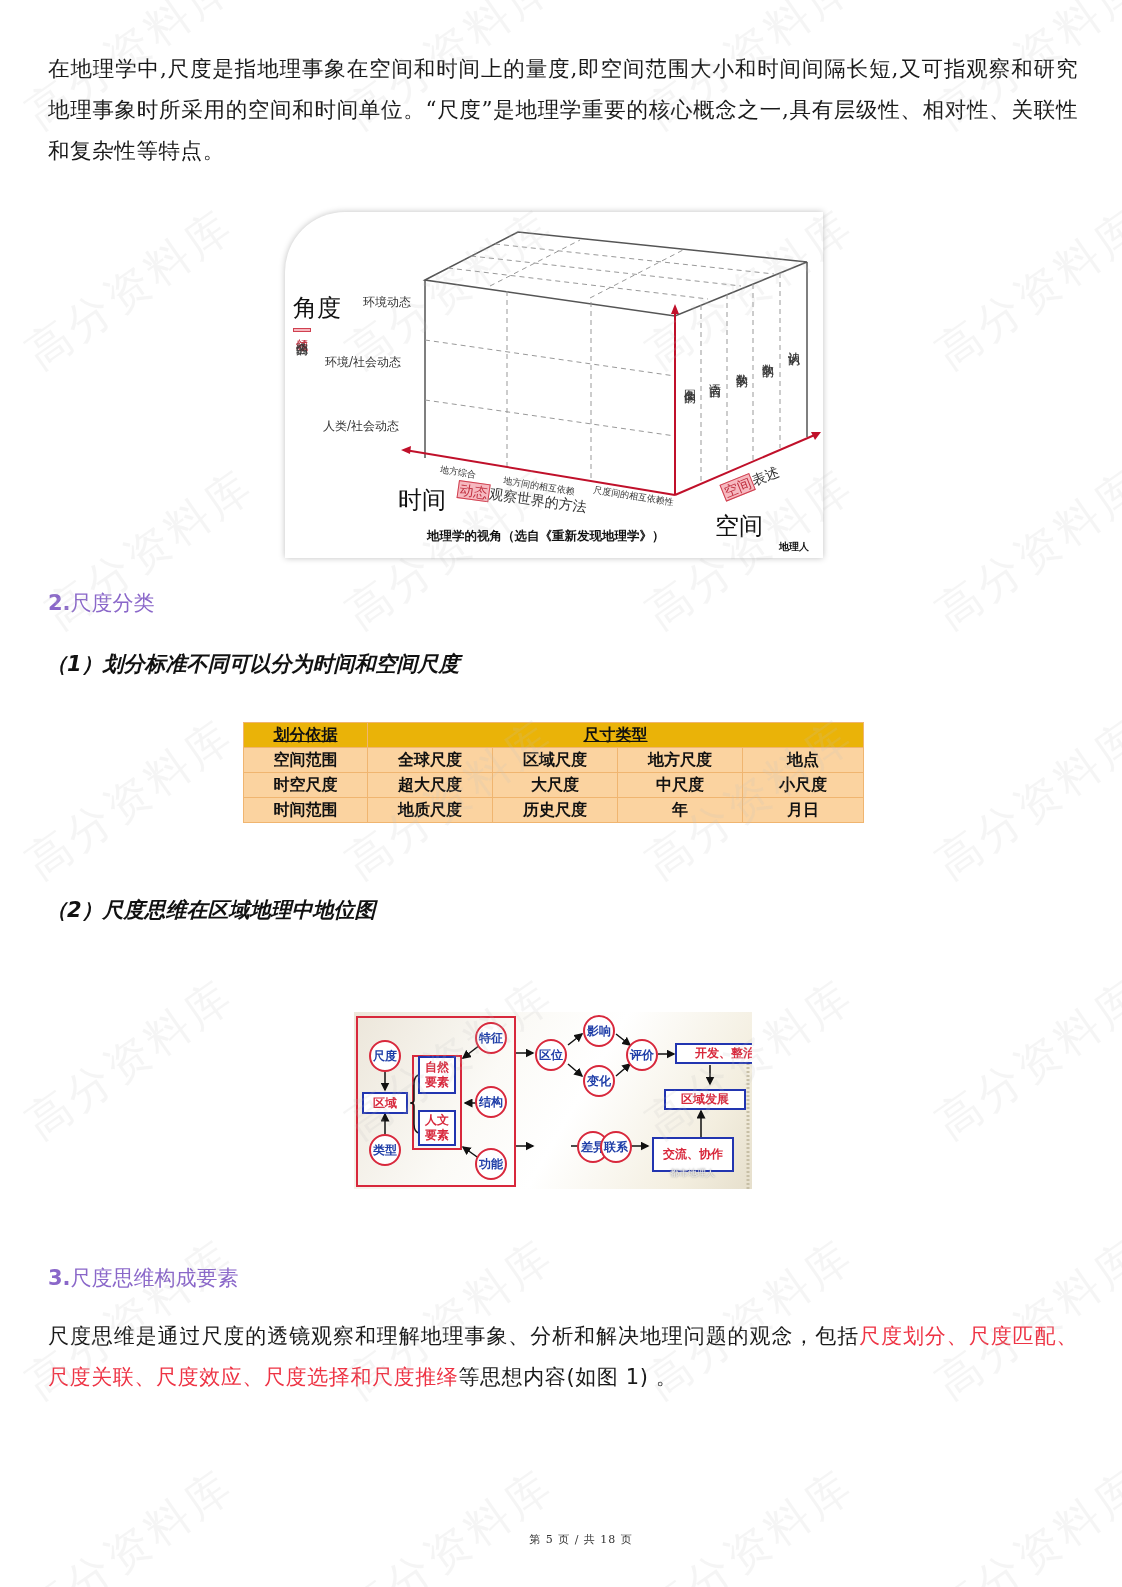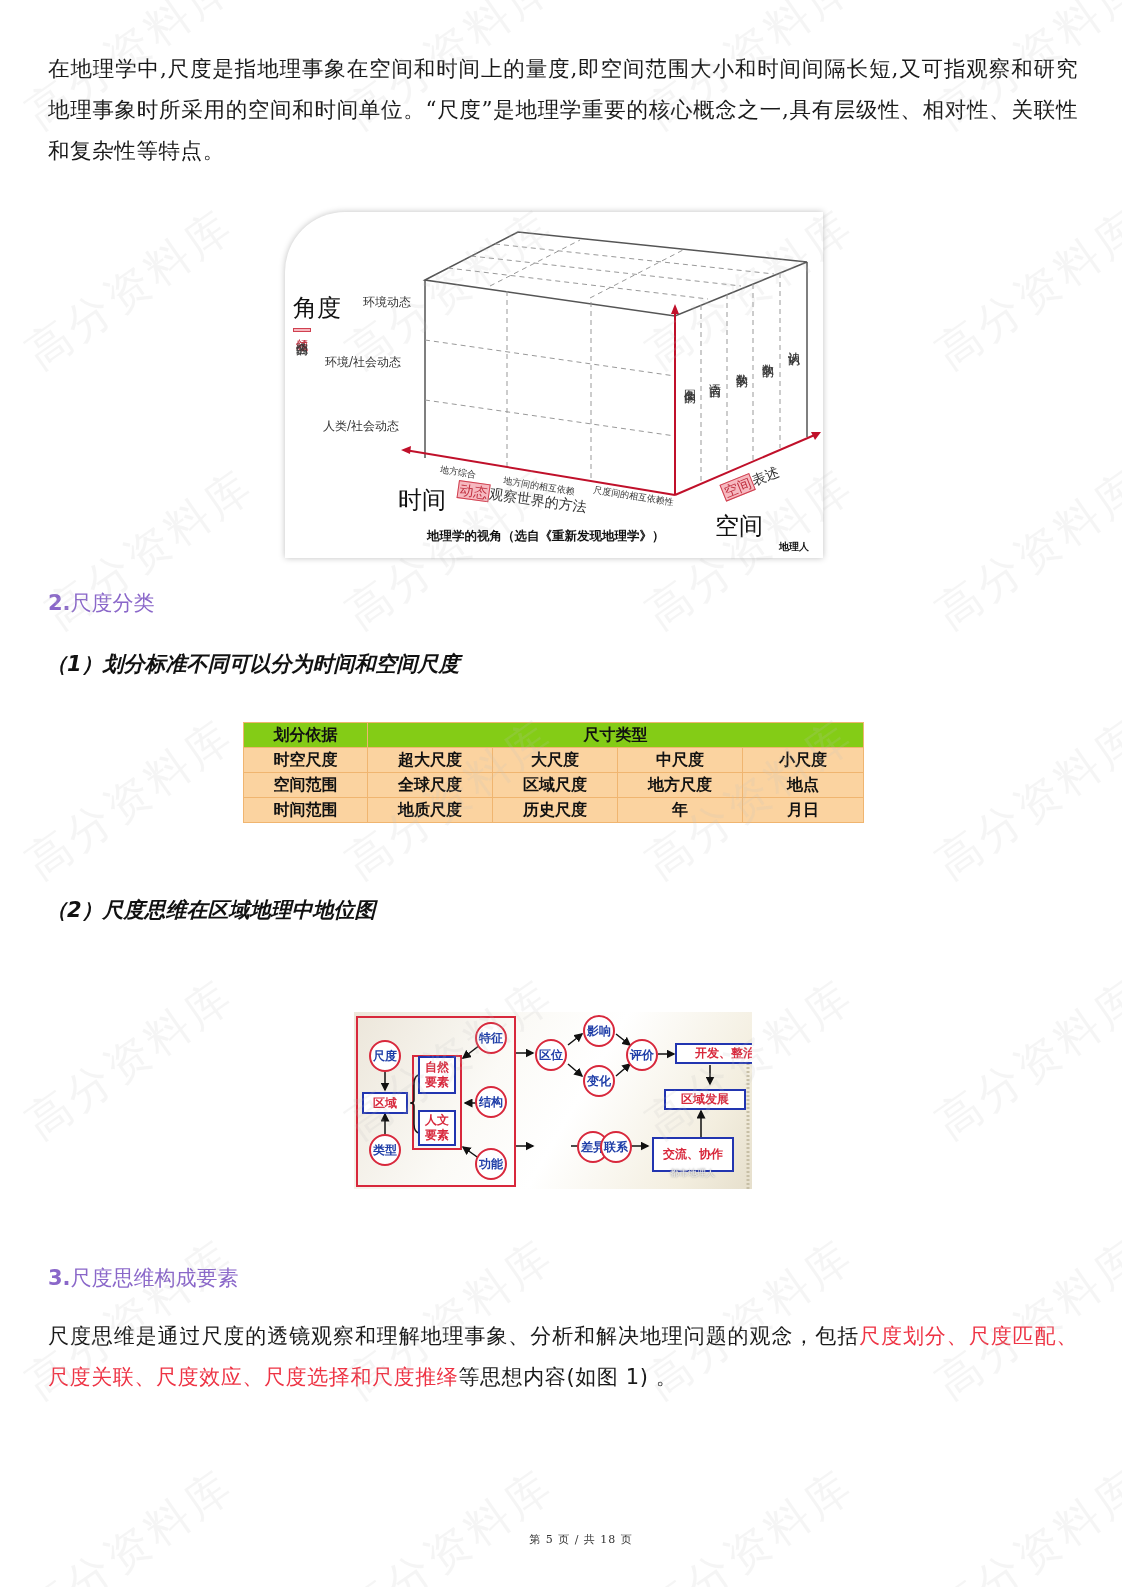--- a/index.html
+++ b/index.html
@@ -45,21 +45,21 @@
 
   
   .scale-table {
     position: absolute; left: 243px; top: 722px; width: 621px;
     border-collapse: collapse; background: #fbd3a0;
     font-family: "DejaVu Sans", sans-serif; font-size: 16px; font-weight: bold; color: #111;
   }
   .scale-table td {
     border: 1px solid #f0b570; height: 24px; text-align: center; padding: 0;
   }
-  .scale-table .hdr { background: #84cc16; }
+  .scale-table .hdr { background: #eab308; text-decoration: underline; }
 
   
   .fig2 {
     position: absolute; left: 354px; top: 1012px; width: 398px; height: 177px;
     background: linear-gradient(120deg, #ece6da 0%, #fbfaf6 35%, #ffffff 55%, #f3eedf 85%, #e6dfcc 100%);
     overflow: hidden;
   }
   .fig2 svg { position: absolute; left: 0; top: 0; }
   .node {
     position: absolute; border: 2px solid #d8283c; border-radius: 50%;
@@ -155,32 +155,32 @@
 </div>
 <div class="h-sub" style="top:650px;">（1）划分标准不同可以分为时间和空间尺度</div>
 
 <table class="scale-table">
   <tbody>
       <tr class="hdr">
     <td style="width:123px;">划分依据</td>
     <td colspan="4">尺寸类型</td>
   </tr>
   <tr>
+    <td>空间范围</td>
+    <td>全球尺度</td>
+    <td>区域尺度</td>
+    <td>地方尺度</td>
+    <td>地点</td>
+  </tr>
+  <tr>
     <td>时空尺度</td>
     <td style="width:124px;">超大尺度</td>
     <td style="width:124px;">大尺度</td>
     <td style="width:124px;">中尺度</td>
     <td>小尺度</td>
-  </tr>
-  <tr>
-    <td>空间范围</td>
-    <td>全球尺度</td>
-    <td>区域尺度</td>
-    <td>地方尺度</td>
-    <td>地点</td>
   </tr>
   <tr>
     <td>时间范围</td>
     <td>地质尺度</td>
     <td>历史尺度</td>
     <td>年</td>
     <td>月日</td>
   </tr>
 </tbody>
   </table>

